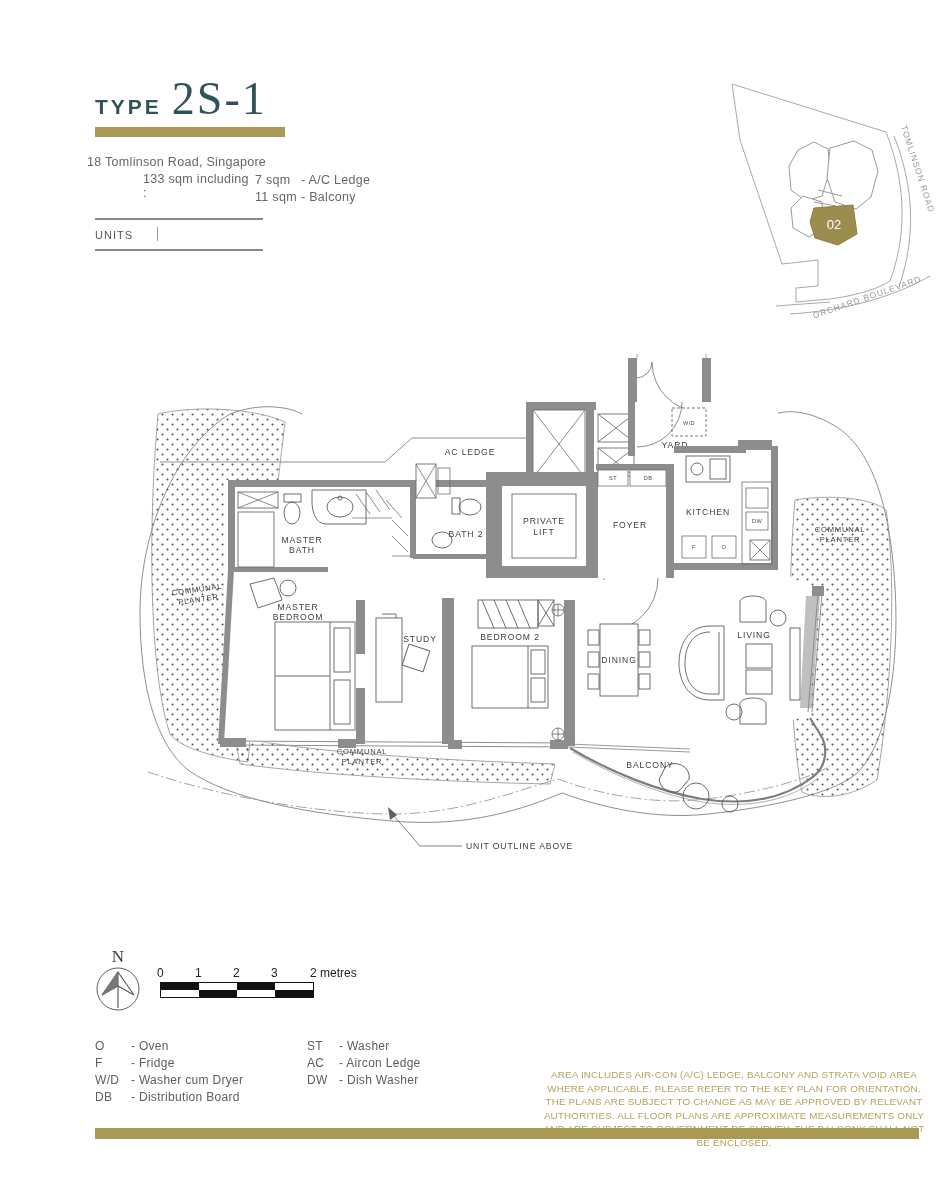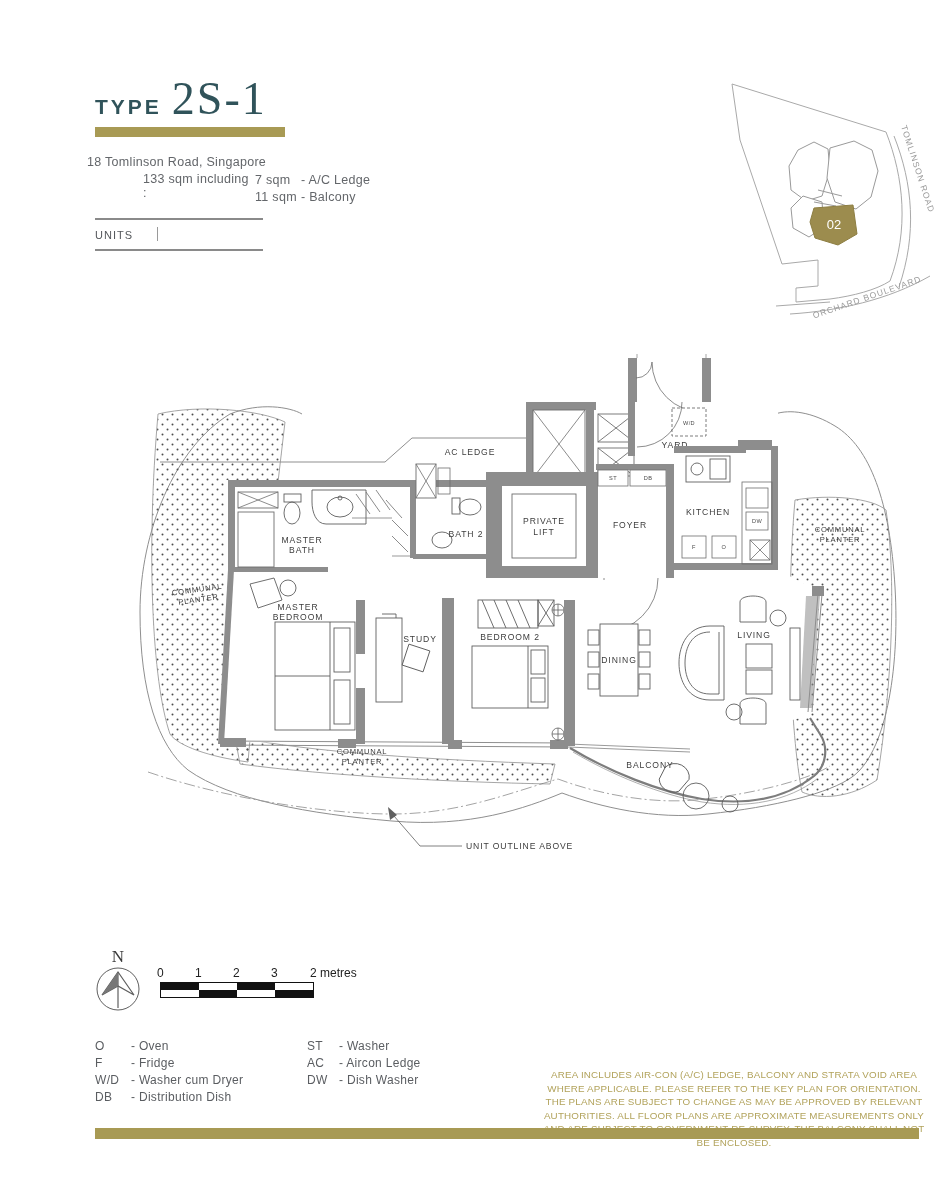--- a/index.html
+++ b/index.html
@@ -419,21 +419,21 @@
         <div class="lrow">
             <span class="lab1">F</span>
             <span>- Fridge</span>
           </div>
         <div class="lrow">
             <span class="lab1">W/D</span>
             <span>- Washer cum Dryer</span>
           </div>
         <div class="lrow">
             <span class="lab1">DB</span>
-            <span>- Distribution Dish</span>
+            <span>- Distribution Board</span>
           </div>
       </div>
       <div class="lcol2">
         <div class="lrow">
             <span class="lab2">ST</span>
             <span>- Washer</span>
           </div>
         <div class="lrow">
             <span class="lab2">AC</span>
             <span>- Aircon Ledge</span>

